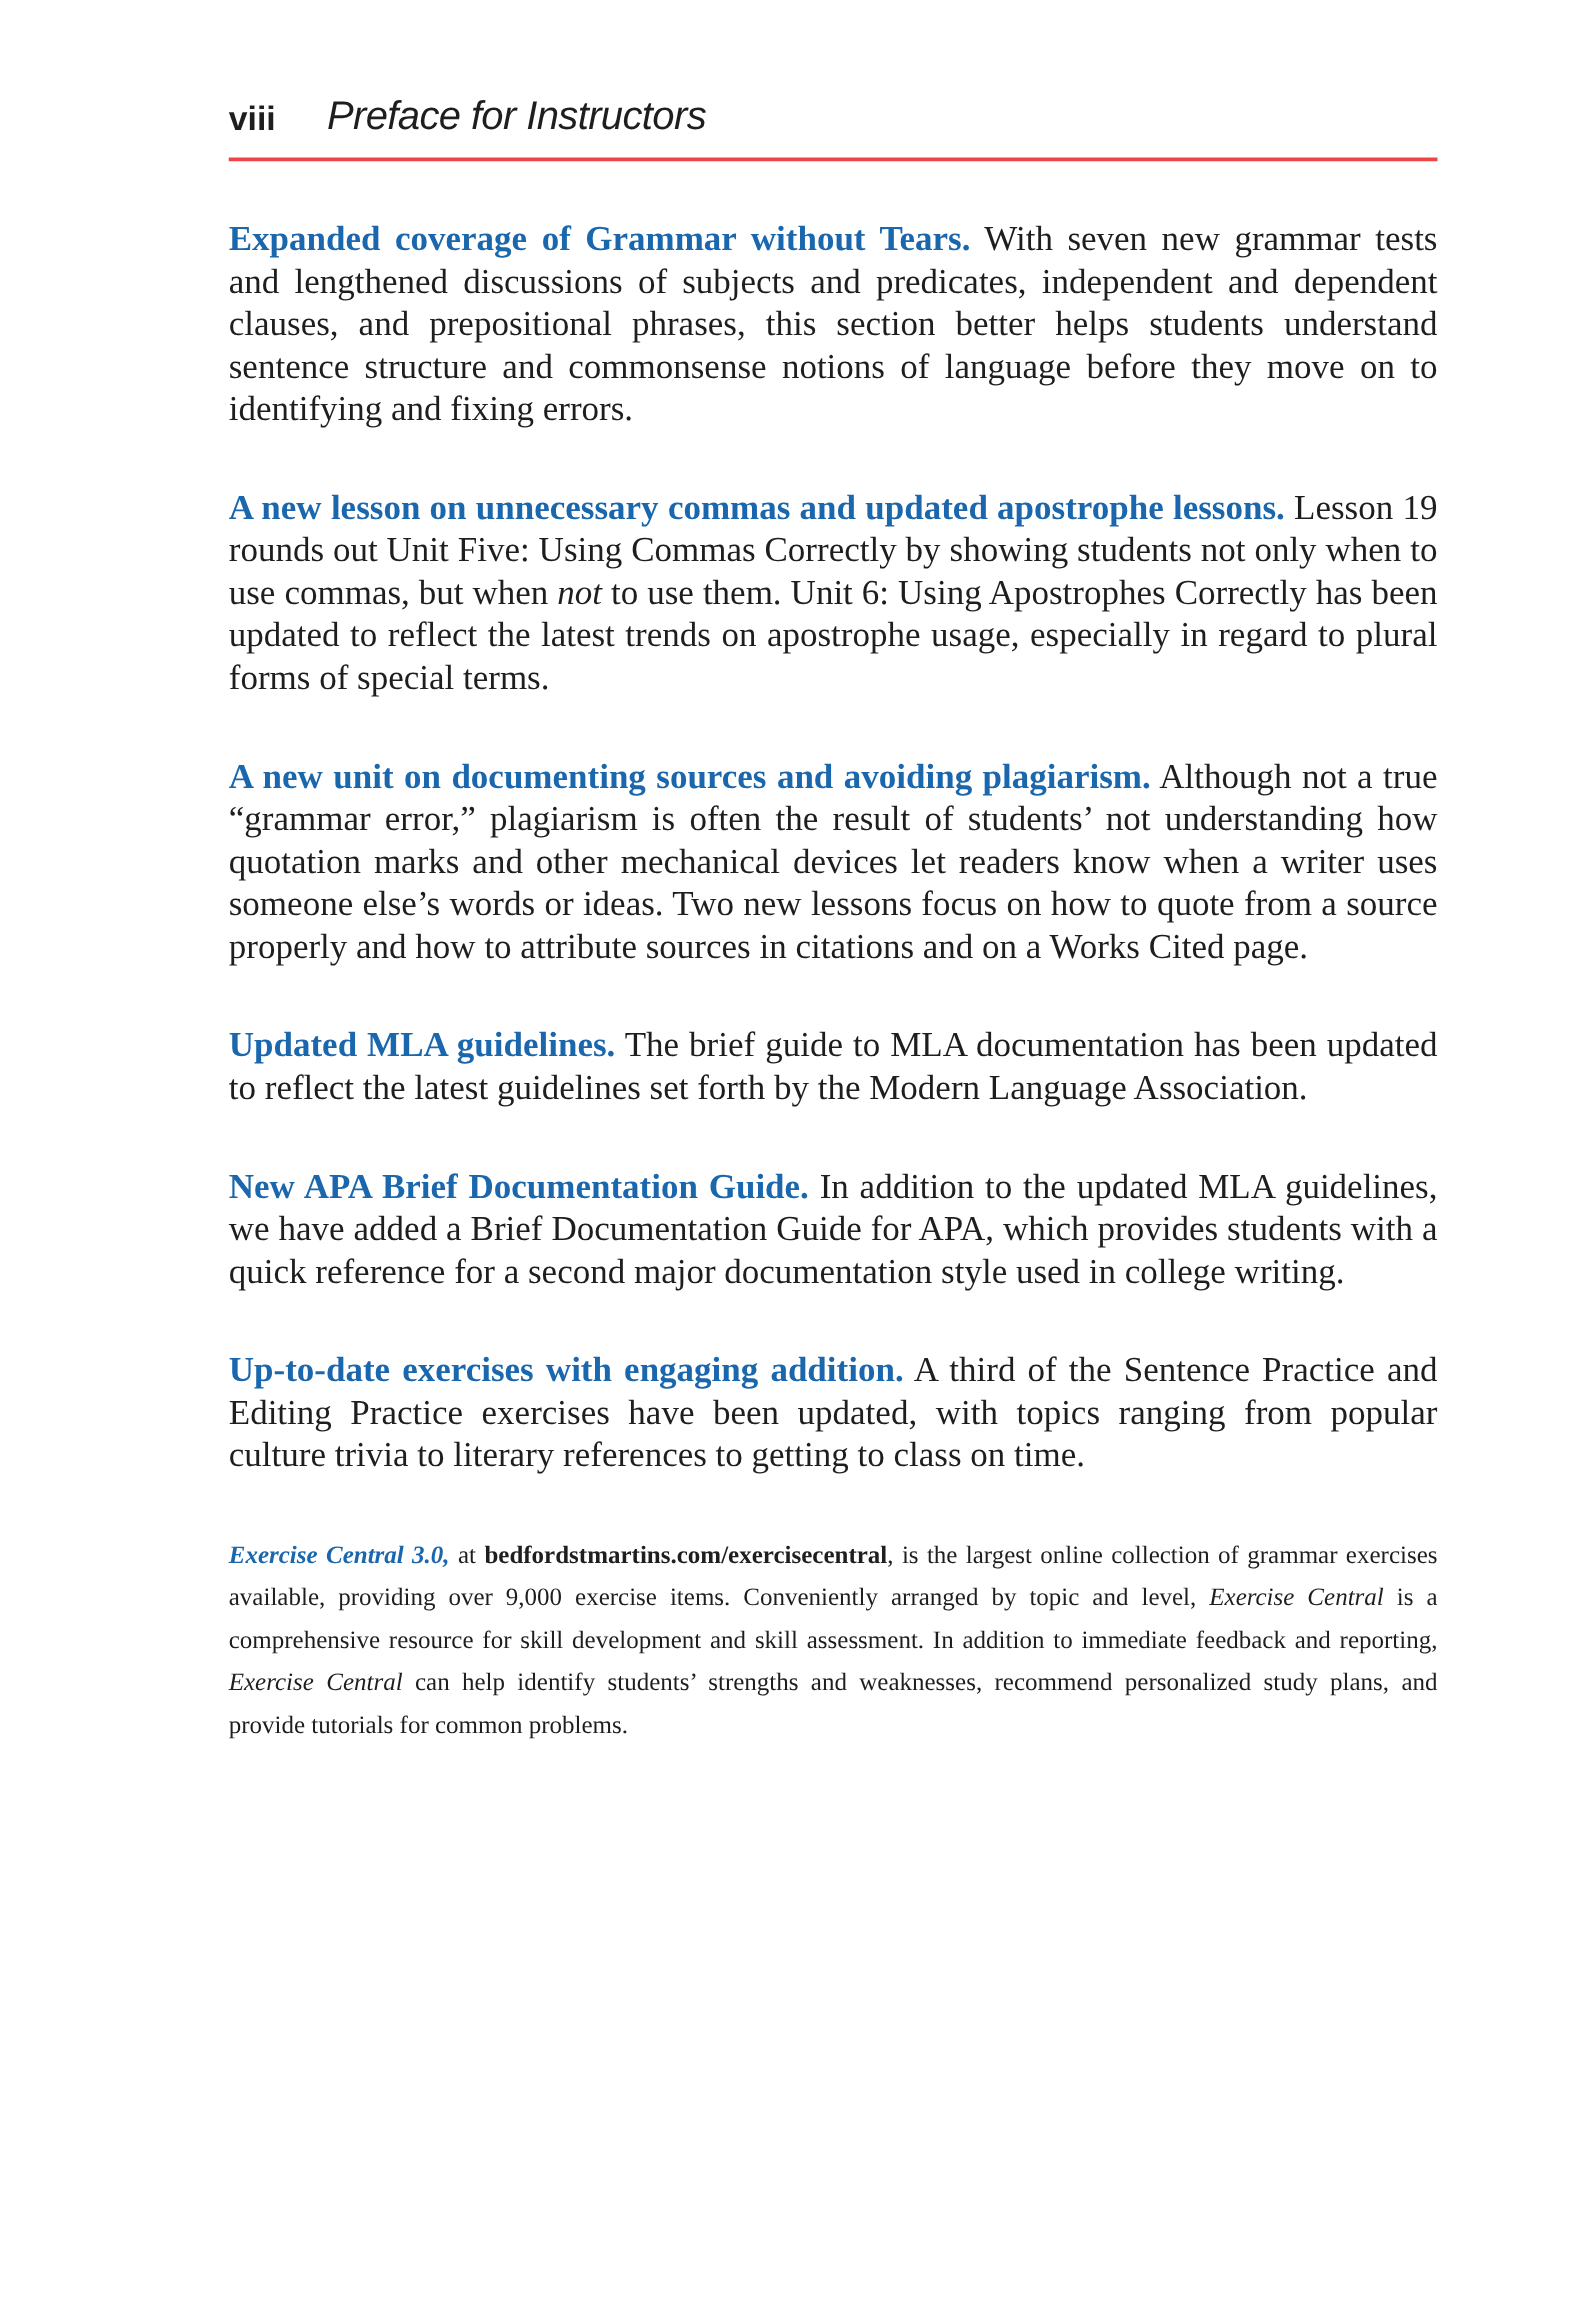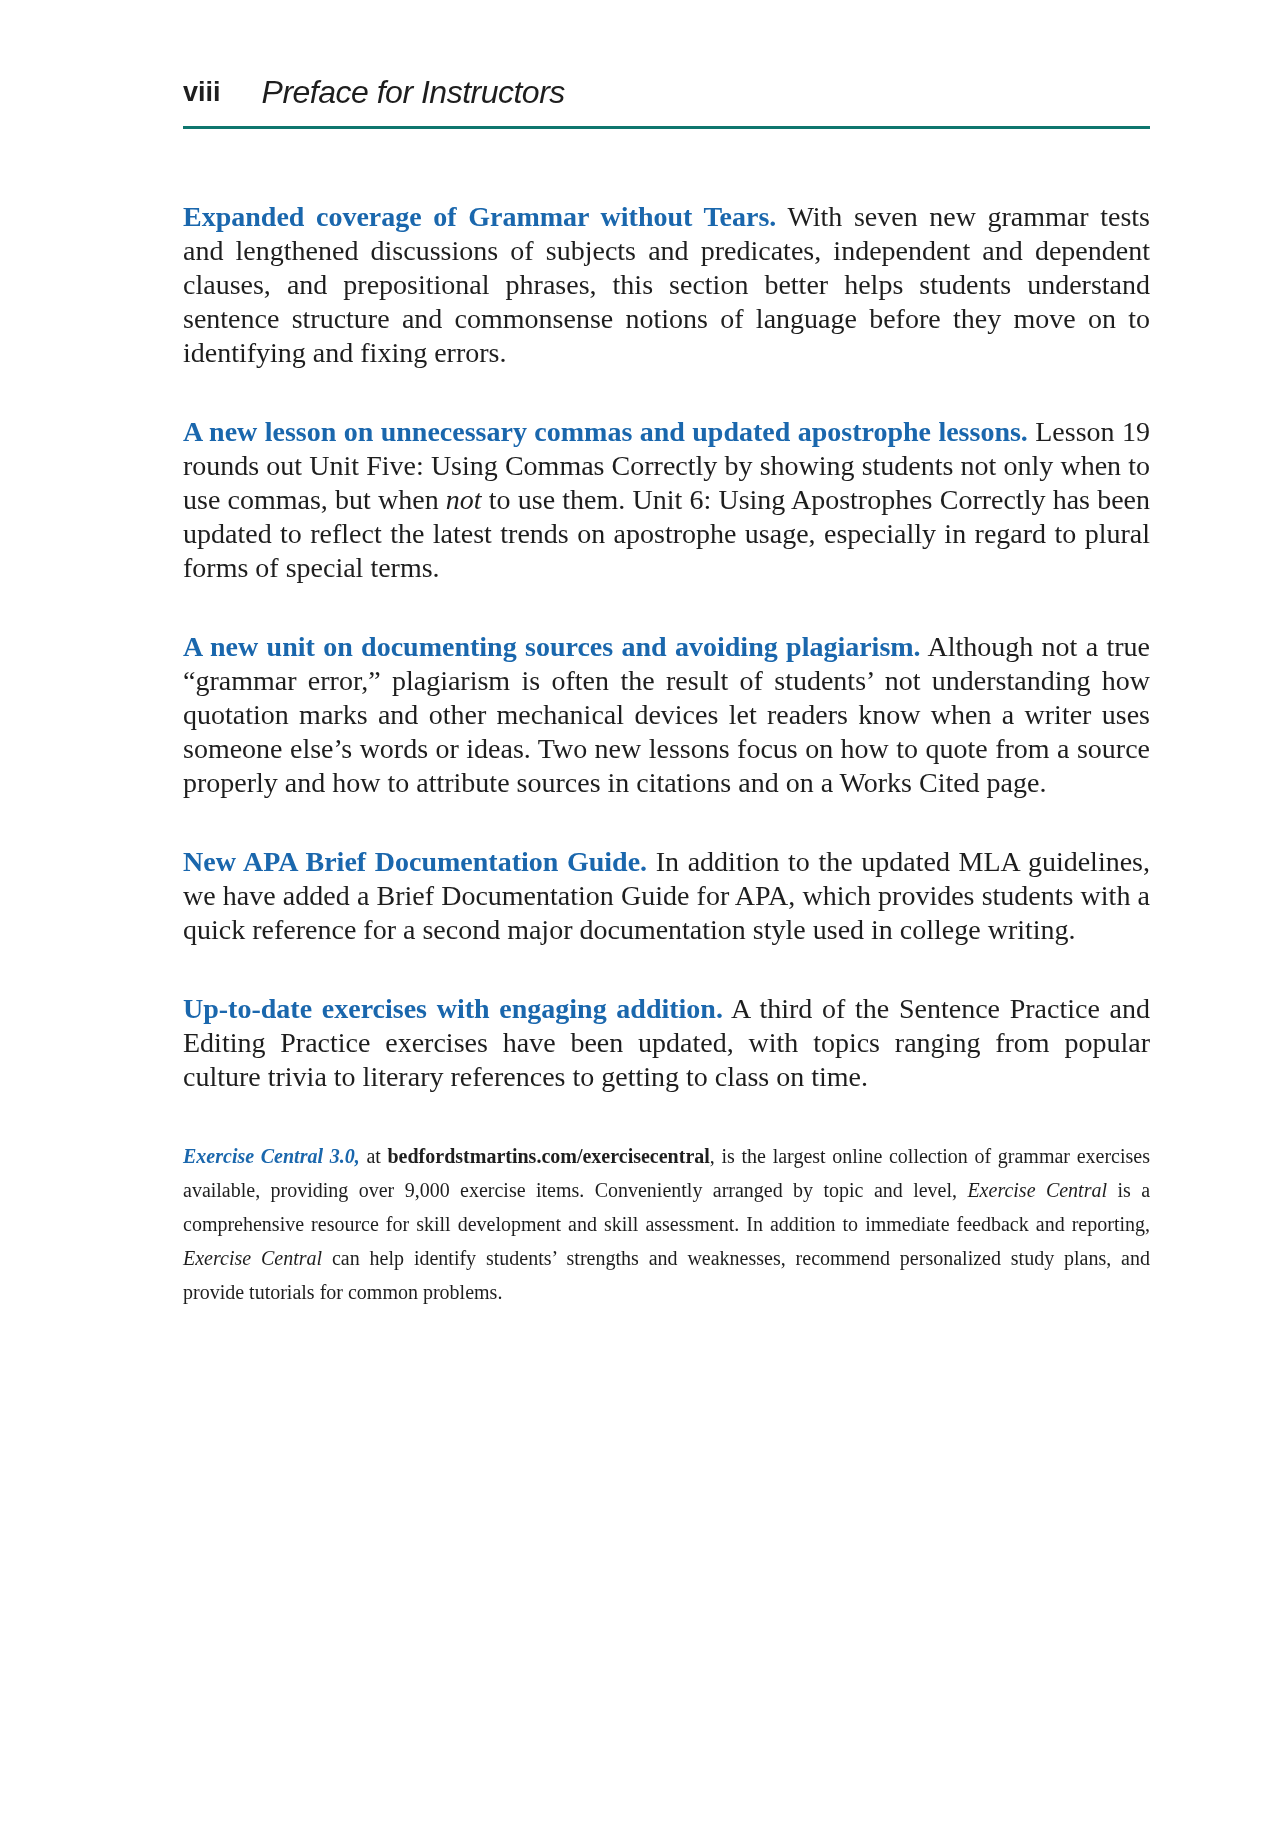--- a/index.html
+++ b/index.html
@@ -6,29 +6,29 @@
   body{
     width:1275px;height:1838px;background:#ffffff;position:relative;
     font-family:"Liberation Serif", serif;color:#1e1e1e;
     -webkit-font-smoothing:antialiased;
   }
   .content{
     position:absolute;left:183px;top:74px;width:967px;
   }
   
   .running-head{
-    display:flex;align-items:center;gap:41px;
-    border-bottom:3px solid #0f766e;
+    display:flex;align-items:flex-end;gap:41px;
+    border-bottom:3px solid #ef4444;
     padding-bottom:15px;
     font-family:"Liberation Sans", sans-serif;
   }
   .pgnum{font-weight:bold;font-size:27px;letter-spacing:0px;}
   .htitle{font-style:italic;font-size:32px;letter-spacing:-0.5px;}
   
-  .paras{margin-top:71px;}
+  .paras{margin-top:46px;}
   p.para{
     font-size:28px;line-height:34px;text-align:justify;
     margin:0 0 45px 0;color:#1e1e1e;
   }
   .lead{color:var(--accent,#1a67ad);font-weight:bold;}
   .seg-italic{font-style:italic;}
   .seg-bold{font-weight:bold;}
   .seg-blue{color:var(--accent,#1a67ad);}
   
   .banner{
@@ -64,20 +64,21 @@
     <span class="htitle">Preface for Instructors</span>
   </div>
 
   <div class="paras">
     <p class="para"><span class="lead">Expanded coverage of Grammar without Tears.</span><span class="para-body"><span> With seven new grammar tests and lengthened discussions of subjects and predicates, independent and dependent clauses, and prepositional phrases, this section better helps students understand sentence structure and commonsense notions of language before they move on to identifying and fixing errors.</span></span></p>
 
     <p class="para"><span class="lead">A new lesson on unnecessary commas and updated apostrophe lessons.</span><span class="para-body"><span> Lesson 19 rounds out Unit Five: Using Commas Correctly by showing students not only when to use commas, but when </span><span class="seg-italic">not</span><span> to use them. Unit 6: Using Apostrophes Correctly has been updated to reflect the latest trends on apostrophe usage, especially in regard to plural forms of special terms.</span></span></p>
 
     <p class="para"><span class="lead">A new unit on documenting sources and avoiding plagiarism.</span><span class="para-body"><span> Although not a true “grammar error,” plagiarism is often the result of students’ not understanding how quotation marks and other mechanical devices let readers know when a writer uses someone else’s words or ideas. Two new lessons focus on how to quote from a source properly and how to attribute sources in citations and on a Works Cited page.</span></span></p>
 
+    <p class="para"><span class="lead">Updated MLA guidelines.</span><span class="para-body"><span> The brief guide to MLA documentation has been updated to reflect the latest guidelines set forth by the Modern Language Association.</span></span></p>
 
     <p class="para"><span class="lead">New APA Brief Documentation Guide.</span><span class="para-body"><span> In addition to the updated MLA guidelines, we have added a Brief Documentation Guide for APA, which provides students with a quick reference for a second major documentation style used in college writing.</span></span></p>
 
     <p class="para"><span class="lead">Up-to-date exercises with engaging addition.</span><span class="para-body"><span> A third of the Sentence Practice and Editing Practice exercises have been updated, with topics ranging from popular culture trivia to literary references to getting to class on time.</span></span></p>
   </div>
 
 
   <p class="closing"><span class="seg-italic seg-bold seg-blue">Exercise Central 3.0,</span><span> at </span><span class="seg-bold">bedfordstmartins.com/exercisecentral</span><span>, is the largest online collection of grammar exercises available, providing over 9,000 exercise items. Conveniently arranged by topic and level, </span><span class="seg-italic">Exercise Central</span><span> is a comprehensive resource for skill development and skill assessment. In addition to immediate feedback and reporting, </span><span class="seg-italic">Exercise Central</span><span> can help identify students’ strengths and weaknesses, recommend personalized study plans, and provide tutorials for common problems.</span></p>
 
 </div>

